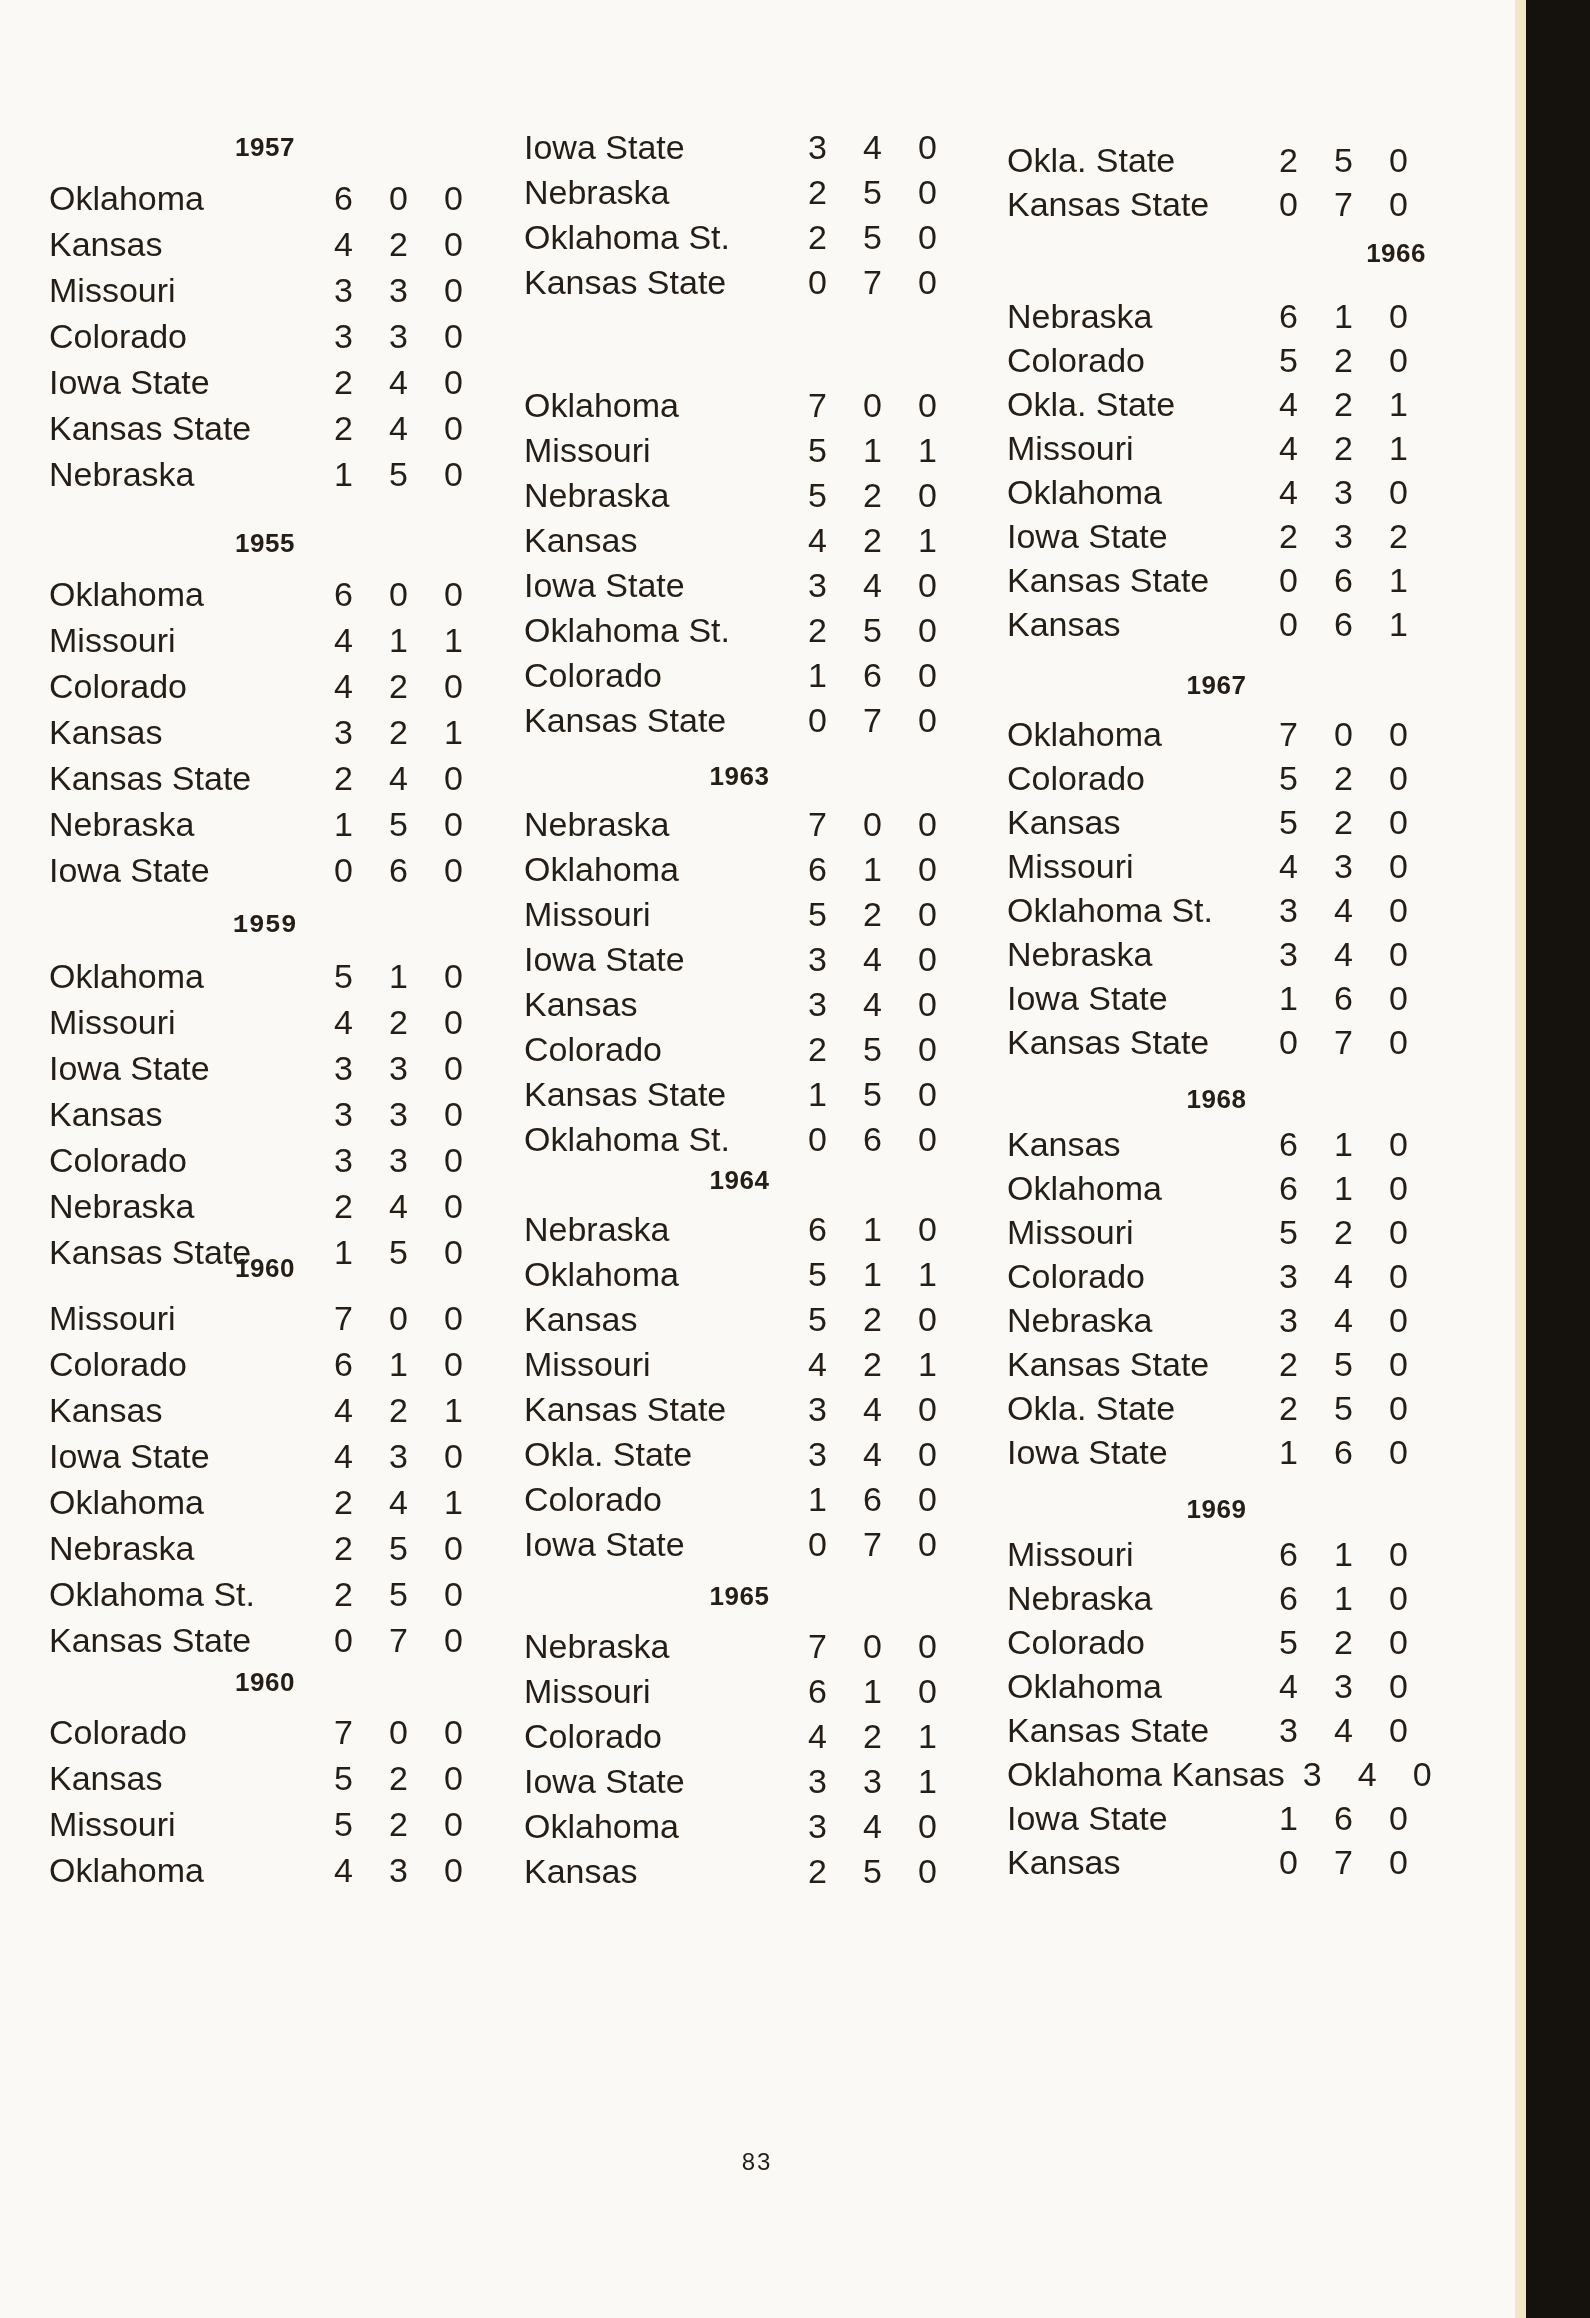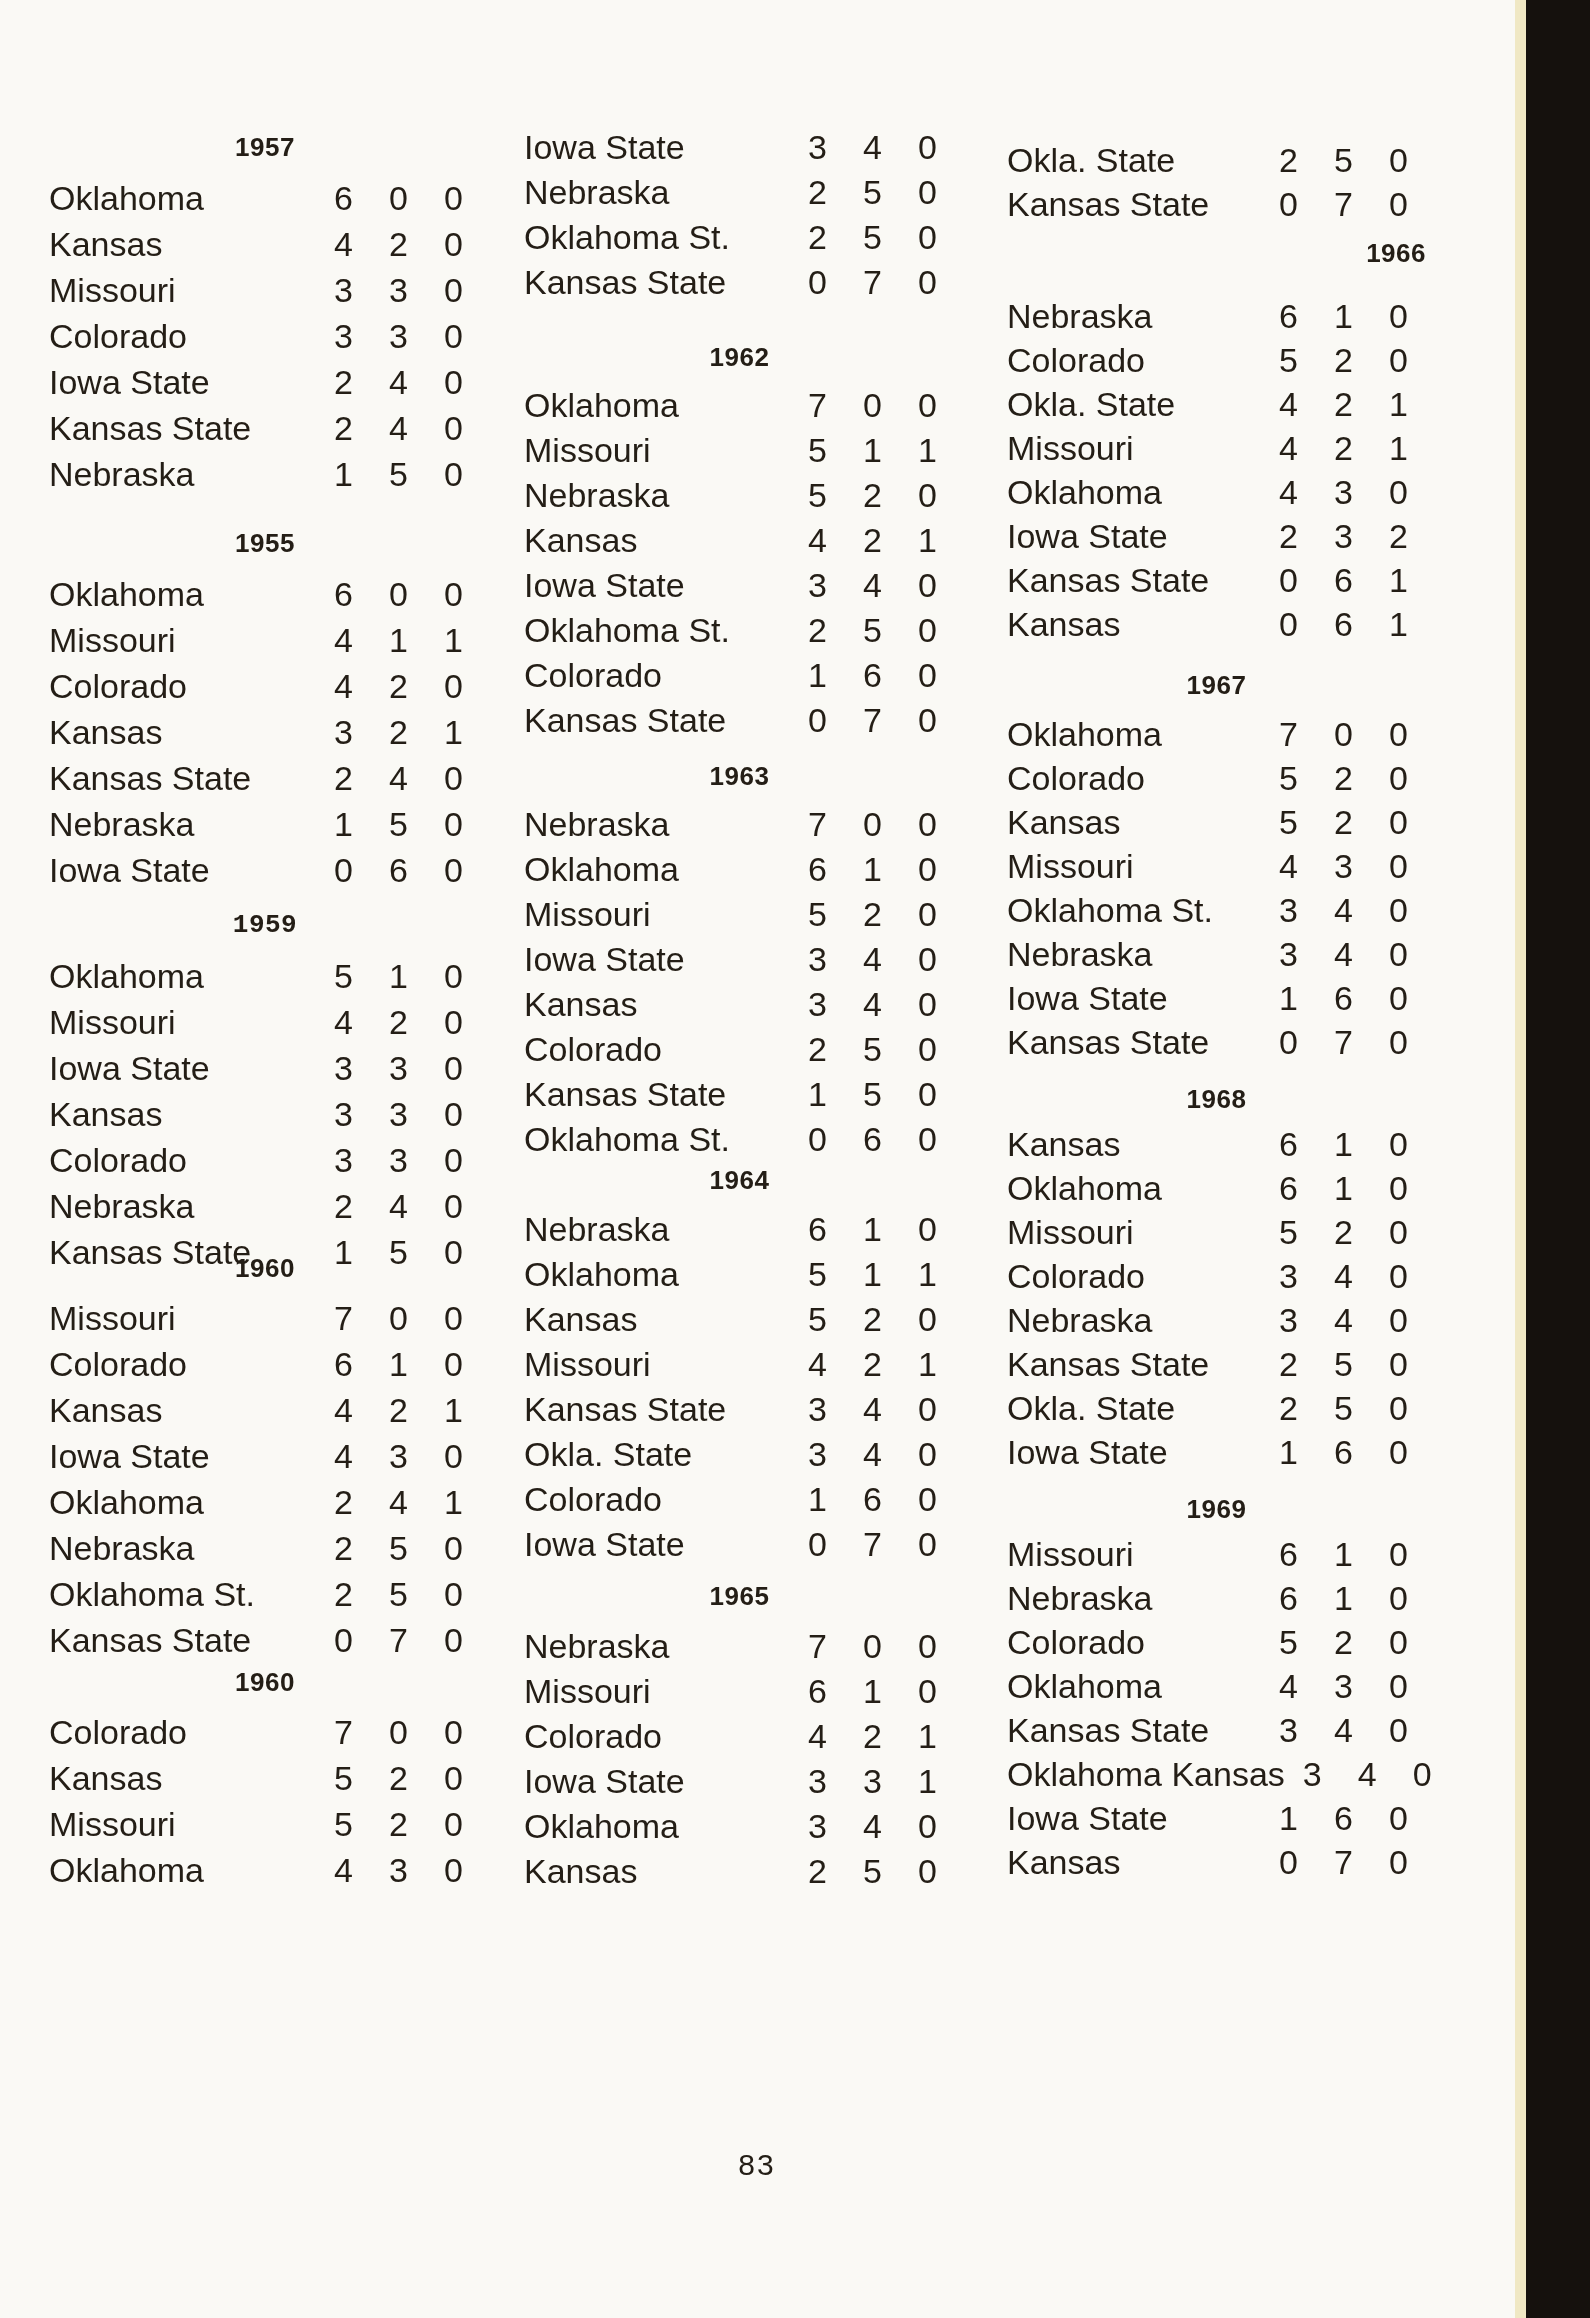--- a/index.html
+++ b/index.html
@@ -35,21 +35,21 @@
   }
   .num{
     font-size:34px;
     text-align:center;
   }
   #page-number{
     position:absolute;
     left:708px;top:2148px;
     width:98px;
     text-align:center;
-    font-size:30px;
+    font-size:24px;
     letter-spacing:2px;
   }
   #edge-line{
     position:absolute;top:0;right:64px;
     width:10.8px;height:100%;
     background:var(--edge_line,#f0e8c4);
   }
   #black-bar{
     position:absolute;top:0;right:0;
     width:64px;height:100%;
@@ -298,21 +298,20 @@
           <span class="num">5</span>
           <span class="num">0</span>
         </div>
         <div class="row">
           <span class="team">Kansas State</span>
           <span class="num">0</span>
           <span class="num">7</span>
           <span class="num">0</span>
         </div>
       </div>
-      <div class="year" style="top: 338px; padding-right: 29px;">1962</div>
       <div class="rows" style="top: 383px;">
         <div class="row">
           <span class="team">Oklahoma</span>
           <span class="num">7</span>
           <span class="num">0</span>
           <span class="num">0</span>
         </div>
         <div class="row">
           <span class="team">Missouri</span>
           <span class="num">5</span>

